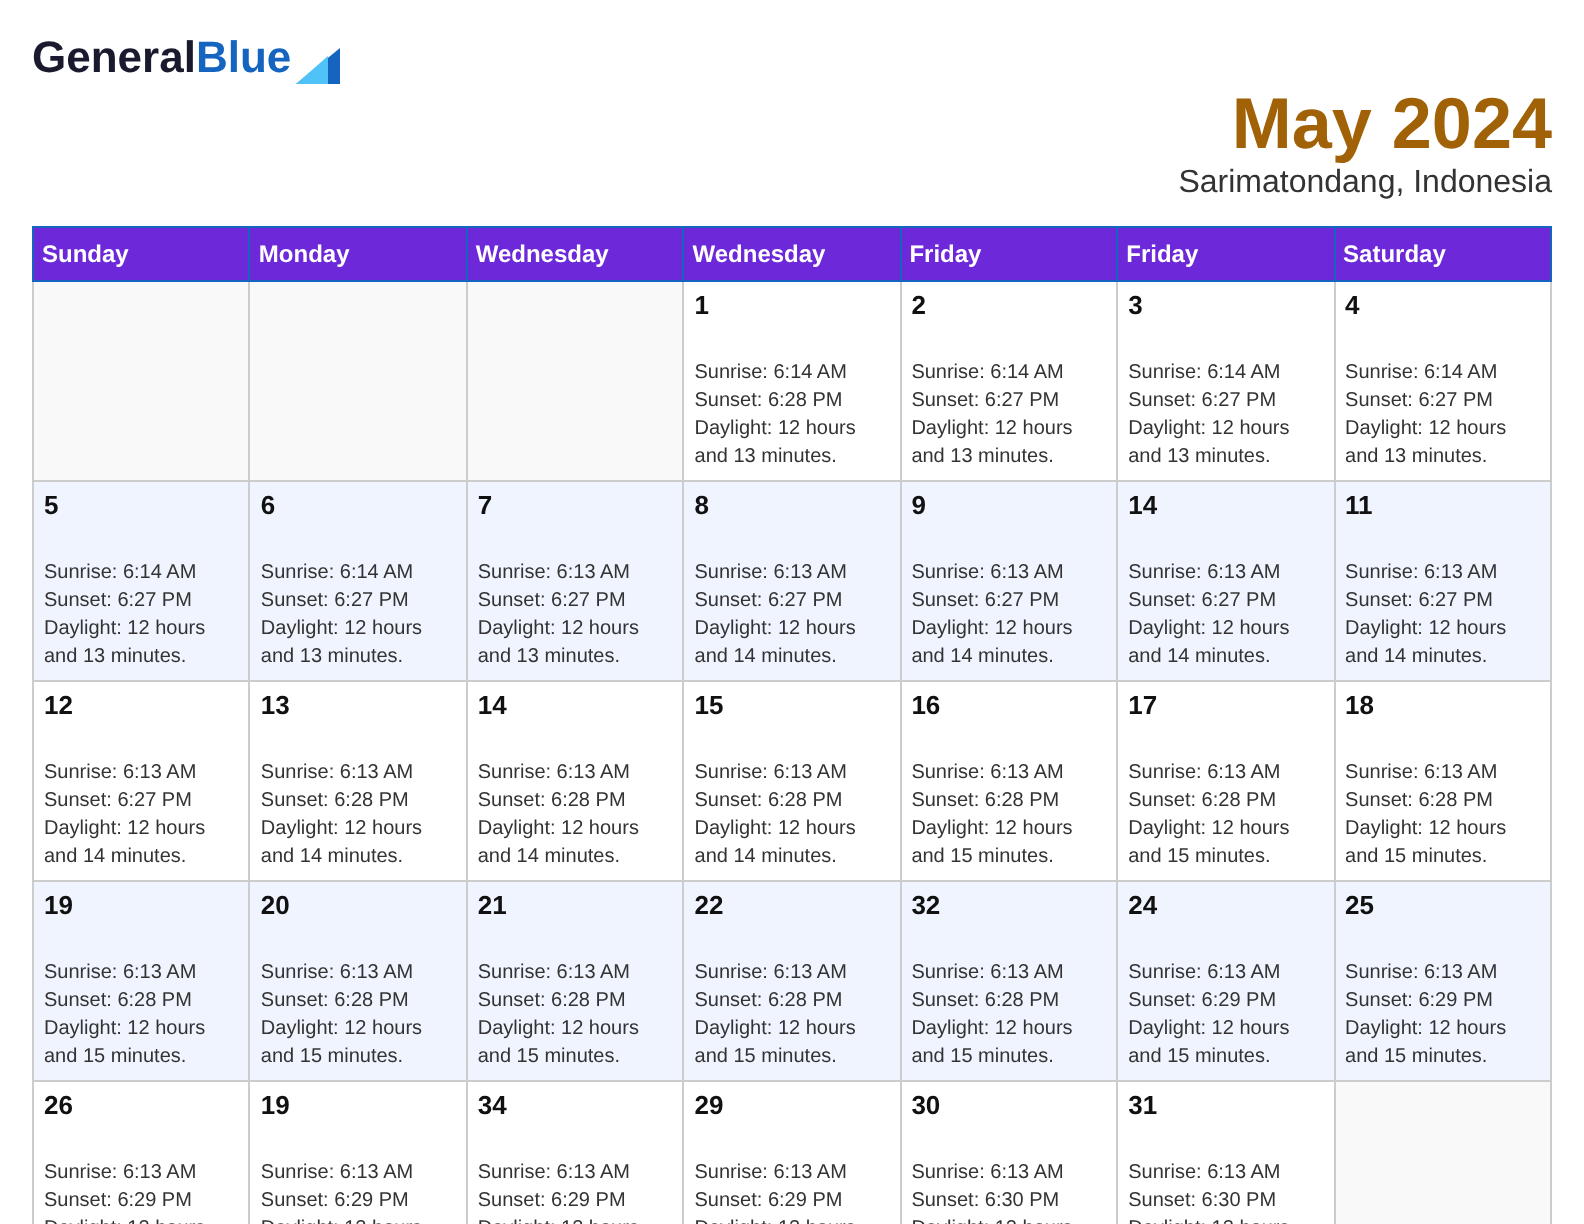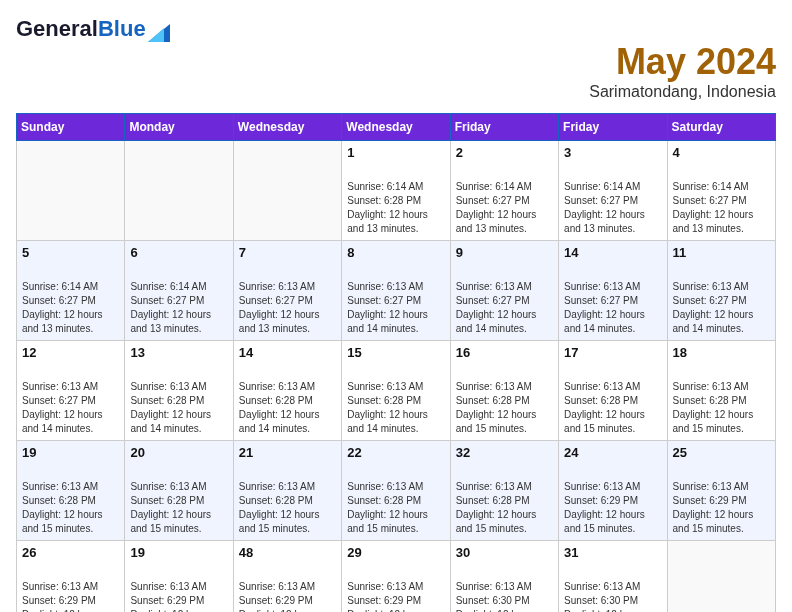--- a/index.html
+++ b/index.html
@@ -305,21 +305,21 @@
 and 16 minutes.</div>
         </td>
         <td>
           <div class="day-num">19</div>
           <div class="day-info" style="white-space: pre-line;">Sunrise: 6:13 AM
 Sunset: 6:29 PM
 Daylight: 12 hours
 and 16 minutes.</div>
         </td>
         <td>
-          <div class="day-num">48</div>
+          <div class="day-num">34</div>
           <div class="day-info" style="white-space: pre-line;">Sunrise: 6:13 AM
 Sunset: 6:29 PM
 Daylight: 12 hours
 and 16 minutes.</div>
         </td>
         <td>
           <div class="day-num">29</div>
           <div class="day-info" style="white-space: pre-line;">Sunrise: 6:13 AM
 Sunset: 6:29 PM
 Daylight: 12 hours

